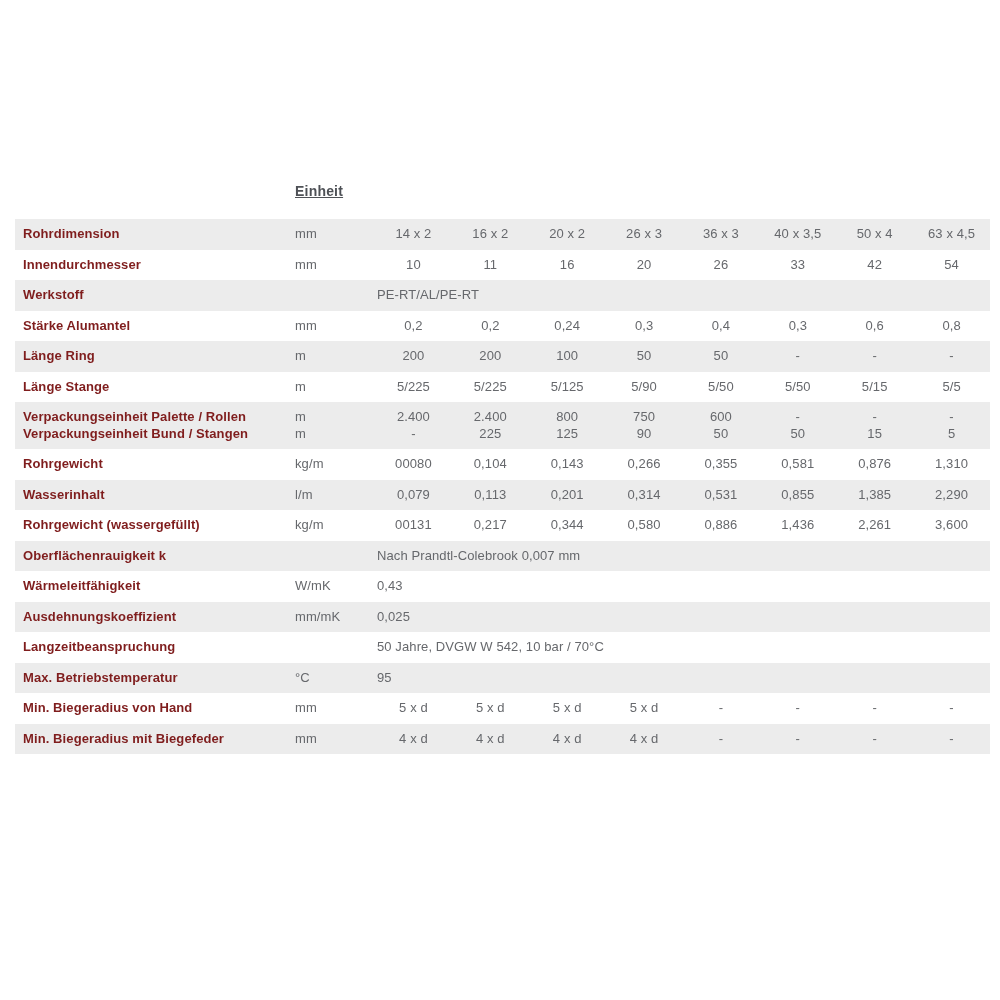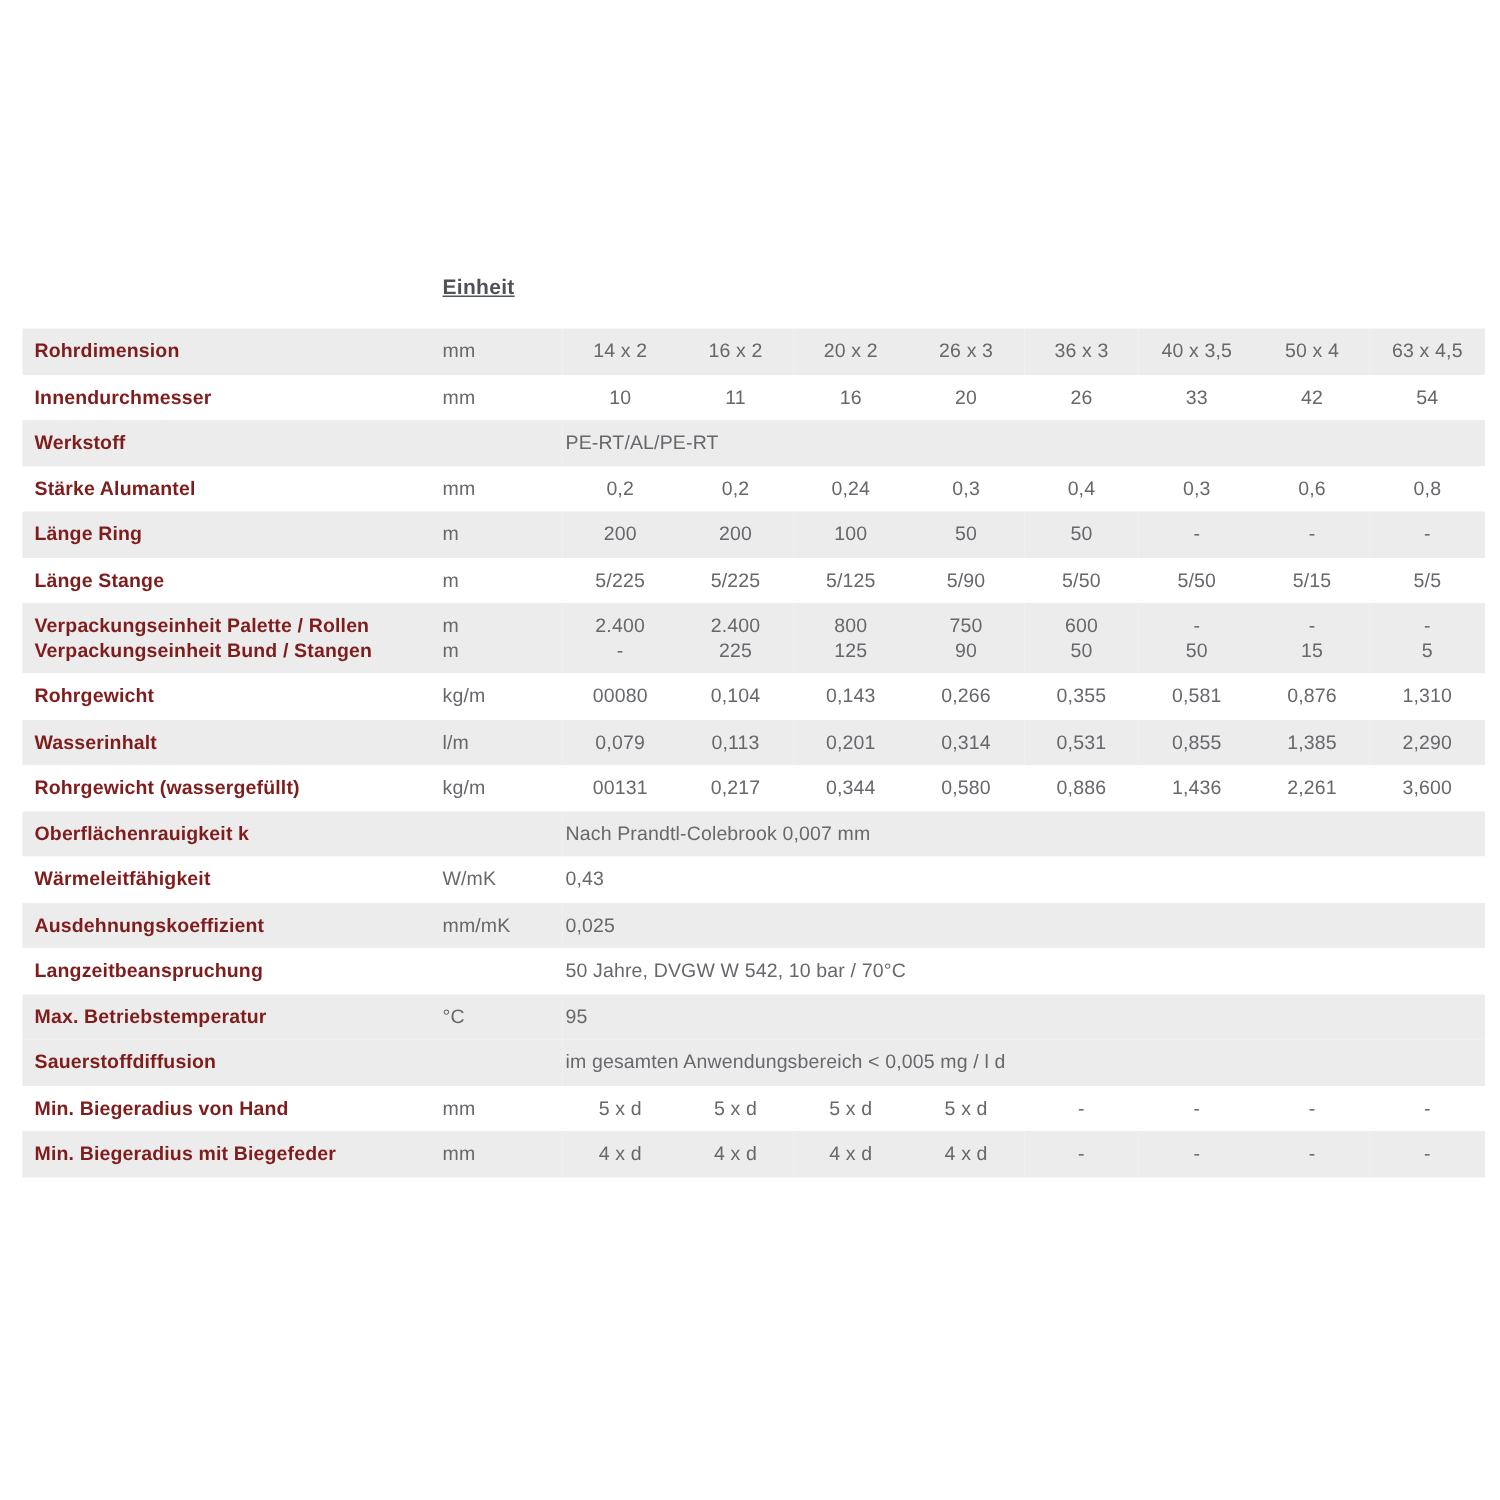--- a/index.html
+++ b/index.html
@@ -219,25 +219,20 @@
         <tr class="plain">
           <td class="label">Langzeitbeanspruchung</td>
           <td class="unit"></td>
           <td class="span-val" colspan="8">50 Jahre, DVGW W 542, 10 bar / 70°C</td>
         </tr>
         <tr class="shade">
           <td class="label">Max. Betriebstemperatur</td>
           <td class="unit">°C</td>
           <td class="span-val" colspan="8">95</td>
         </tr>
-        <tr class="shade">
-          <td class="label">Sauerstoffdiffusion</td>
-          <td class="unit"></td>
-          <td class="span-val" colspan="8">im gesamten Anwendungsbereich &lt; 0,005 mg / l d</td>
-        </tr>
         <tr class="plain">
           <td class="label">Min. Biegeradius von Hand</td>
           <td class="unit">mm</td>
           <td class="val">5 x d</td>
           <td class="val">5 x d</td>
           <td class="val">5 x d</td>
           <td class="val">5 x d</td>
           <td class="val">-</td>
           <td class="val">-</td>
           <td class="val">-</td>

